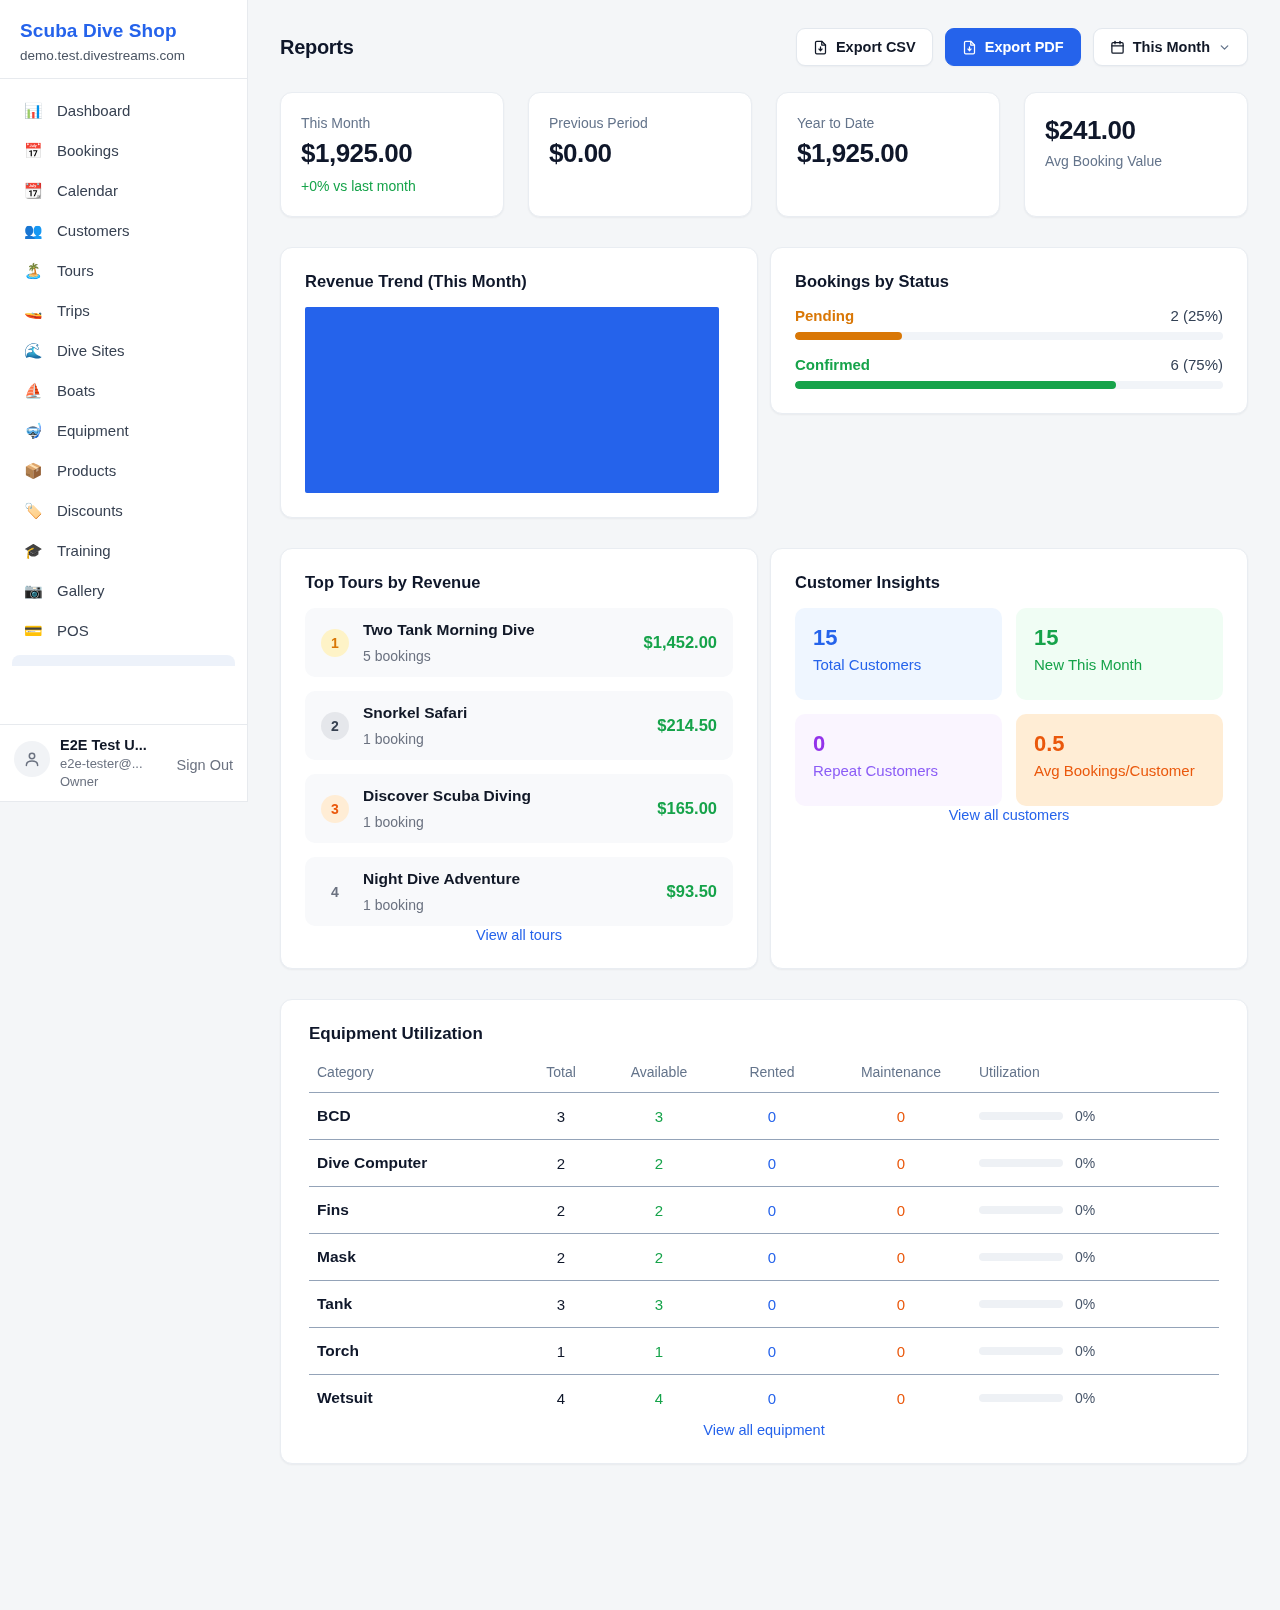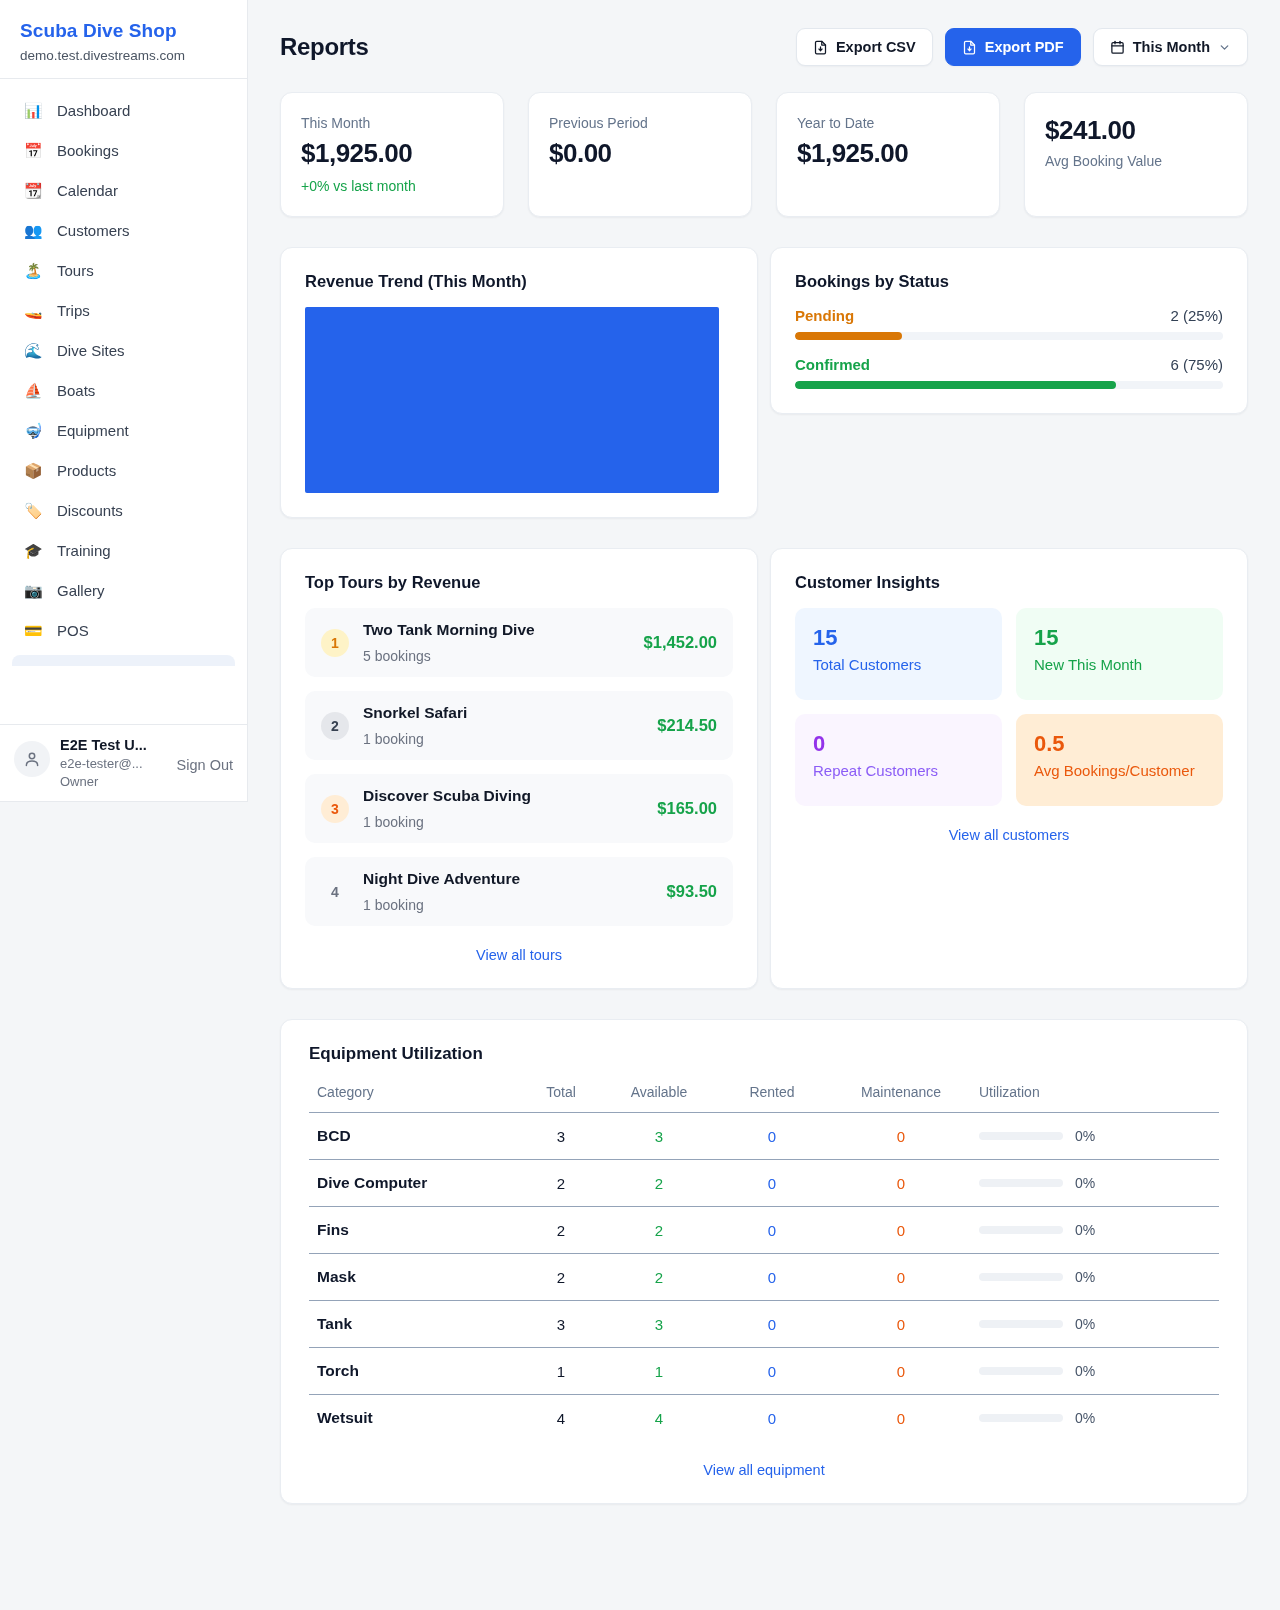--- a/index.html
+++ b/index.html
@@ -23,21 +23,21 @@
   .avatar { width:36px; height:36px; border-radius:50%; background:#f1f3f6; display:flex;
             align-items:center; justify-content:center; color:#6b7280; flex:0 0 36px; margin-top:4px; }
   .u-name { font-size:14.5px; font-weight:700; color:#111827; }
   .u-email,.u-role { font-size:13px; color:#6b7280; margin-top:3px; }
   .signout { margin-left:auto; display:flex; align-items:center; gap:6px; color:#6b7280;
              font-size:14.5px; cursor:pointer; margin-top:14px; height:22px; white-space:nowrap;flex-direction:column; }
 
   
   .main { flex:1; padding:28px 32px 0; }
   .topbar { display:flex; align-items:center; justify-content:space-between; margin-bottom:26px; }
-  .topbar h1 { font-size:24px; font-weight:700; color:#0f172a; letter-spacing:-.3px; }
+  .topbar h1 { font-size:20px; font-weight:700; color:#0f172a; letter-spacing:-.3px; }
   .actions { display:flex; gap:12px; }
   .btn { height:38px; padding:0 16px; display:inline-flex; align-items:center; gap:8px;
          background:#fff; border:1px solid #e3e8ee; border-radius:9px; font-size:14.5px; font-weight:600;
          color:#111827; cursor:pointer; box-shadow:0 1px 2px rgba(16,24,40,.04);
          font-family:"Liberation Sans",sans-serif; }
   .btn.primary { background:#2563eb; border-color:#2563eb; color:#ffffff; }
   .btn svg { display:block; }
 
   .card { background:#fff; border:1px solid #e9edf2; border-radius:12px; box-shadow:0 1px 2px rgba(16,24,40,.05); }
   .pad { padding:24px; }
@@ -64,21 +64,21 @@
   .bar-fill { height:100%; border-radius:999px; }
 
   .tour-list { margin-top:16px; display:flex; flex-direction:column; gap:14px; }
   .tour-item { background:#f8f9fb; border-radius:10px; padding:13px 16px; display:flex; align-items:center; gap:14px; }
   .rank { width:28px; height:28px; border-radius:50%; display:flex; align-items:center; justify-content:center;
           font-size:14px; font-weight:600; flex:0 0 28px; }
   .tour-name { font-size:15.5px; font-weight:600; color:#111827; }
   .tour-sub { font-size:14px; color:#6b7280; margin-top:9px; }
   .tour-price { margin-left:auto; font-size:16.5px; font-weight:700; color:#16a34a; }
 
-  .view-all { text-align:center; margin-top:20px; }
+  .view-all { text-align:center; }
   .view-all a { color:#2563eb; font-size:14.5px; text-decoration:none; cursor:pointer; }
 
   .tiles { margin-top:16px; display:grid; grid-template-columns:1fr 1fr; gap:14px; }
   .tile { border-radius:10px; padding:17px 18px; min-height:92px; }
   .tile-value { font-size:22px; font-weight:700; }
   .tile-label { font-size:15px; margin-top:5px; }
 
   .equip { margin-bottom:26px; padding:24px 28px; }
   .equip h2 { font-size:17px; }
   table { width:100%; border-collapse:collapse; margin-top:8px; }

